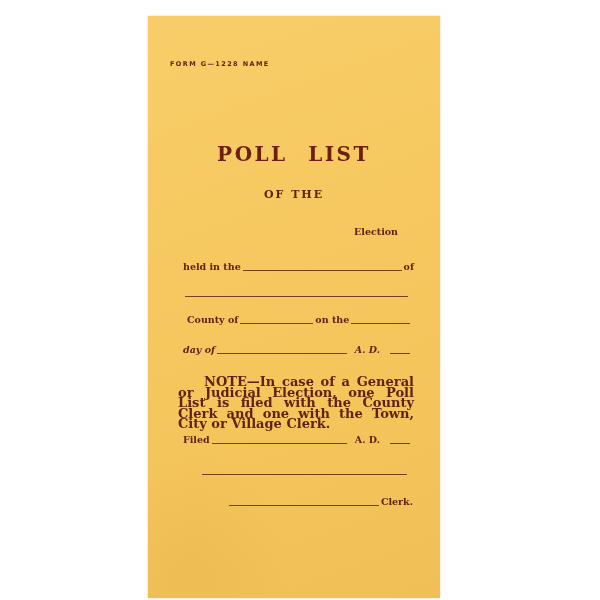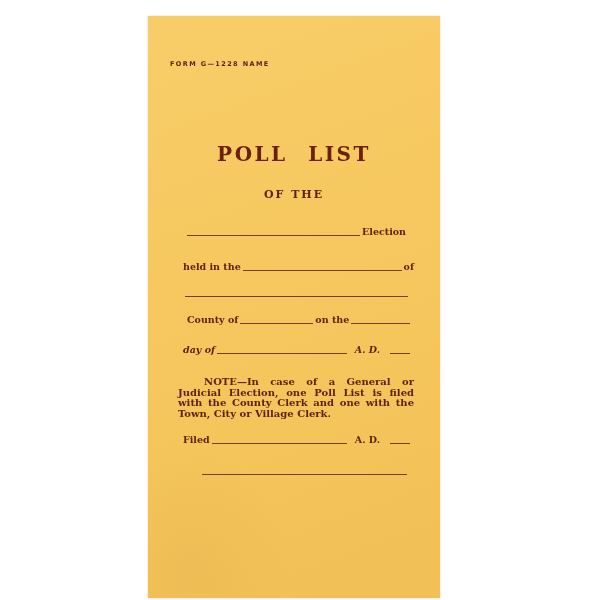--- a/index.html
+++ b/index.html
@@ -40,24 +40,24 @@
     flex:1 1 auto;border-bottom:1px solid rgba(94,40,17,.85);
     margin:0 2px 2px 2px;height:12px;
   }
   .rule.fixed{flex:0 0 auto;}
   .standalone-rule{
     position:absolute;border-bottom:1px solid rgba(94,40,17,.85);height:14px;
   }
   .lbl{white-space:nowrap;}
   .note{
     position:absolute;left:30px;top:361px;width:236px;
-    font-size:10px;font-weight:bold;color:#5e2310;line-height:10.5px;
+    font-size:13px;font-weight:bold;color:#5e2310;line-height:10.5px;
     text-indent:26px;text-align:justify;
   }
-  .row-election{top:206px;left:37px;right:34px;}
+  .row-election{top:206px;left:37px;right:42px;flex-direction:column;}
   .row-held{top:241px;left:35px;right:26px;}
   .rule-blank1{top:266px;left:37px;width:223px;}
   .row-county{top:294px;left:39px;right:28px;}
   .row-day{top:324px;left:35px;right:28px;font-style:italic;}
   .row-filed{top:414px;left:35px;right:28px;}
   .rule-blank2{top:444px;left:54px;width:205px;}
   .row-clerk{top:476px;left:79px;right:27px;}
   .short-rule{width:20px;margin-left:10px;}
   .ad-gap{margin-left:6px;}
 </style>
@@ -103,14 +103,18 @@
 
   <div class="row row-filed">
     <span class="lbl">Filed</span>
     <span class="rule"></span>
     <span class="lbl ad-gap">A. D.</span>
     <span class="rule fixed short-rule"></span>
   </div>
 
   <div class="standalone-rule rule-blank2"></div>
 
+  <div class="row row-clerk">
+    <span class="rule"></span>
+    <span class="lbl">Clerk.</span>
+  </div>
 
 </div>
 
 </body></html>

